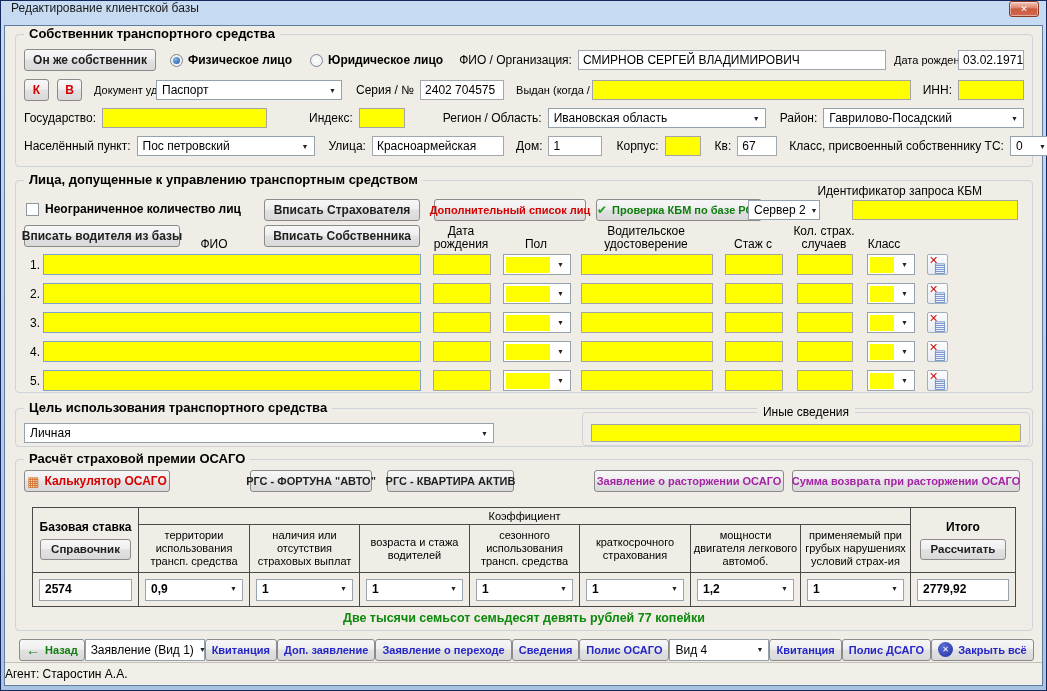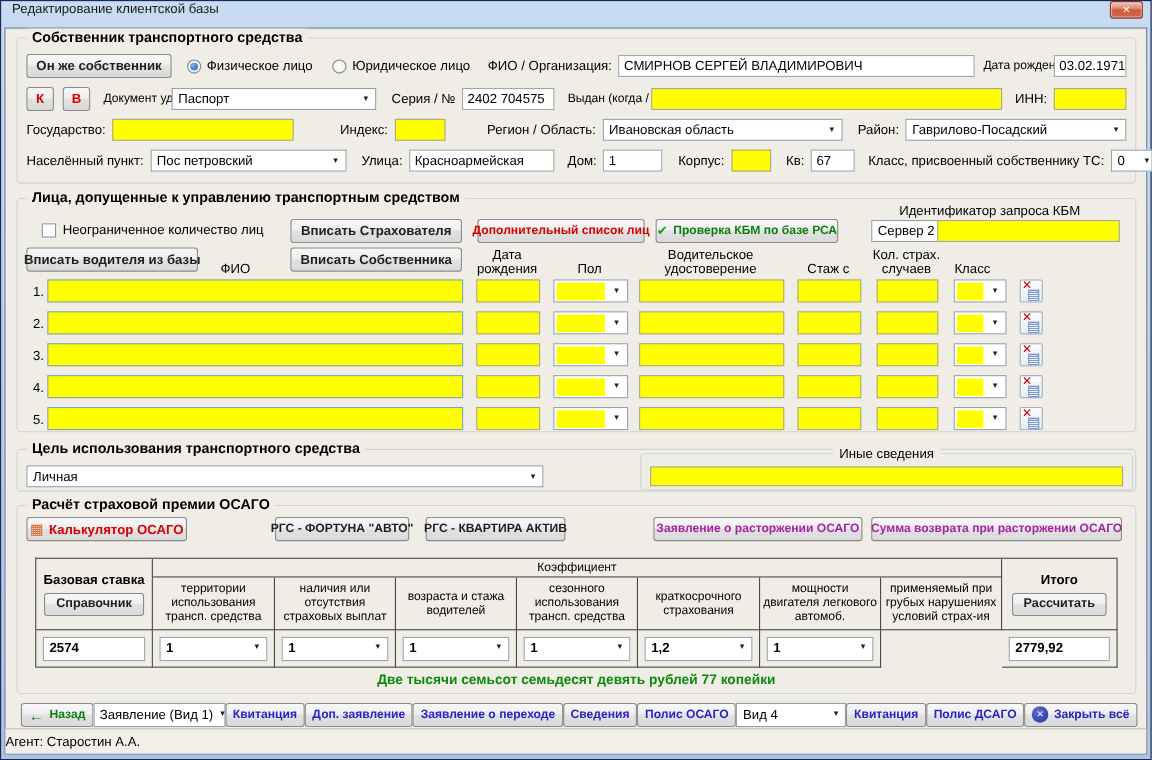--- a/index.html
+++ b/index.html
@@ -34,21 +34,21 @@
 
   .btn{background:linear-gradient(#f7f7f7,#efefef 45%,#e2e2e2 50%,#d9d9d9);border:1px solid #8b8b8b;border-radius:3px;
     height:22px;display:inline-flex;align-items:center;justify-content:center;font-weight:bold;font-size:12px;color:#1f1f1f;
     padding:0 8px;cursor:pointer;white-space:nowrap}
   .red{color:#d60000}.green{color:#0f7d0f}.violet{color:#a524a5}.blue{color:#2525c8}
 
   
   .radio-item{display:flex;align-items:center;cursor:pointer}
   .radio{width:13px;height:13px;border-radius:50%;border:1px solid #7d8a94;background:radial-gradient(#ffffff,#e7e7e7);margin-right:5px;display:flex;align-items:center;justify-content:center;flex:none}
   .radio .dot{width:7px;height:7px;border-radius:50%;background:radial-gradient(circle at 35% 30%,#7fb2e8,#1f5c9e)}
-  .rlabel{font-weight:normal;font-size:12px;white-space:nowrap}
+  .rlabel{font-weight:bold;font-size:12px;white-space:nowrap}
   .check-item{display:flex;align-items:center;cursor:pointer}
   .checkbox{width:13px;height:13px;border:1px solid #8b98a2;background:#fff;margin-right:6px;flex:none}
 
   
   .colhdr{position:absolute;font-size:12px;line-height:1.12;text-align:center}
   .drow{position:absolute;left:8px;right:8px;height:21px;display:flex;align-items:center}
   .dnum{width:16px;text-align:right;font-size:12px;flex:none}
   .dfio{width:378px;margin-left:3px;background:#ffff00;border:1px solid #7da2ce;height:21px;flex:none}
   .dy{flex:none;height:21px}
   .delbtn{width:21px;height:21px;margin-left:12px;border:1px solid #9fb0c0;border-radius:2px;background:linear-gradient(#fdfdfd,#e8ecf2);position:relative;cursor:pointer;flex:none}
@@ -183,35 +183,35 @@
           <span class="carrow">▼</span>
         </div>
       </div>
     </div>
 
     <div class="group" style="left:10px;top:154px;width:1018px;height:213px">
       <span class="gtitle">Лица, допущенные к управлению транспортным средством</span>
 
       <span class="lbl" style="position:absolute;right:50px;top:3px">Идентификатор запроса КБМ</span>
 
-      <div class="check-item" style="position:absolute;left:22px;top:21px">
+      <div class="check-item" style="position:absolute;left:10px;top:21px">
         <span class="checkbox"></span>
         <span class="rlabel">Неограниченное количество лиц</span>
       </div>
       <div class="btn" style="position:absolute;left:248px;top:18px;width:156px">
         <span>Вписать Страхователя</span>
       </div>
       <div class="btn red" style="position:absolute;left:418px;top:18px;width:152px;font-size:11px">
         <span>Дополнительный список лиц</span>
       </div>
       <div class="btn green" style="position:absolute;left:580px;top:18px;width:166px;font-size:11px">
         <span class="checkico">✔</span>
         <span>Проверка КБМ по базе РСА</span>
       </div>
-      <div class="combo" style="position:absolute;left:776px;top:19px;width:72px">
+      <div class="combo" style="position:absolute;left:732px;top:19px;width:72px">
         <span>Сервер 2</span>
         <span class="carrow">▼</span>
       </div>
       <div class="yfield" style="position:absolute;left:836px;right:14px;top:19px"></div>
 
       <div class="btn" style="position:absolute;left:8px;top:44px;width:156px">
         <span>Вписать водителя из базы</span>
       </div>
       <div class="btn" style="position:absolute;left:248px;top:44px;width:156px">
         <span>Вписать Собственника</span>
@@ -382,20 +382,26 @@
         <div class="cell" style="grid-row:2">мощности двигателя легкового автомоб.</div>
         <div class="cell" style="grid-row:2">применяемый при грубых нарушениях условий страх-ия</div>
 
         <div class="cell vcell" style="grid-row:3;grid-column:1">
           <div class="vinput">
               <span>2574</span>
             </div>
         </div>
         <div class="cell vcell" style="grid-row:3">
           <div class="vcombo">
+              <span>0,9</span>
+              <span class="carrow">▼</span>
+            </div>
+        </div>
+        <div class="cell vcell" style="grid-row:3">
+          <div class="vcombo">
               <span>1</span>
               <span class="carrow">▼</span>
             </div>
         </div>
         <div class="cell vcell" style="grid-row:3">
           <div class="vcombo">
               <span>1</span>
               <span class="carrow">▼</span>
             </div>
         </div>

